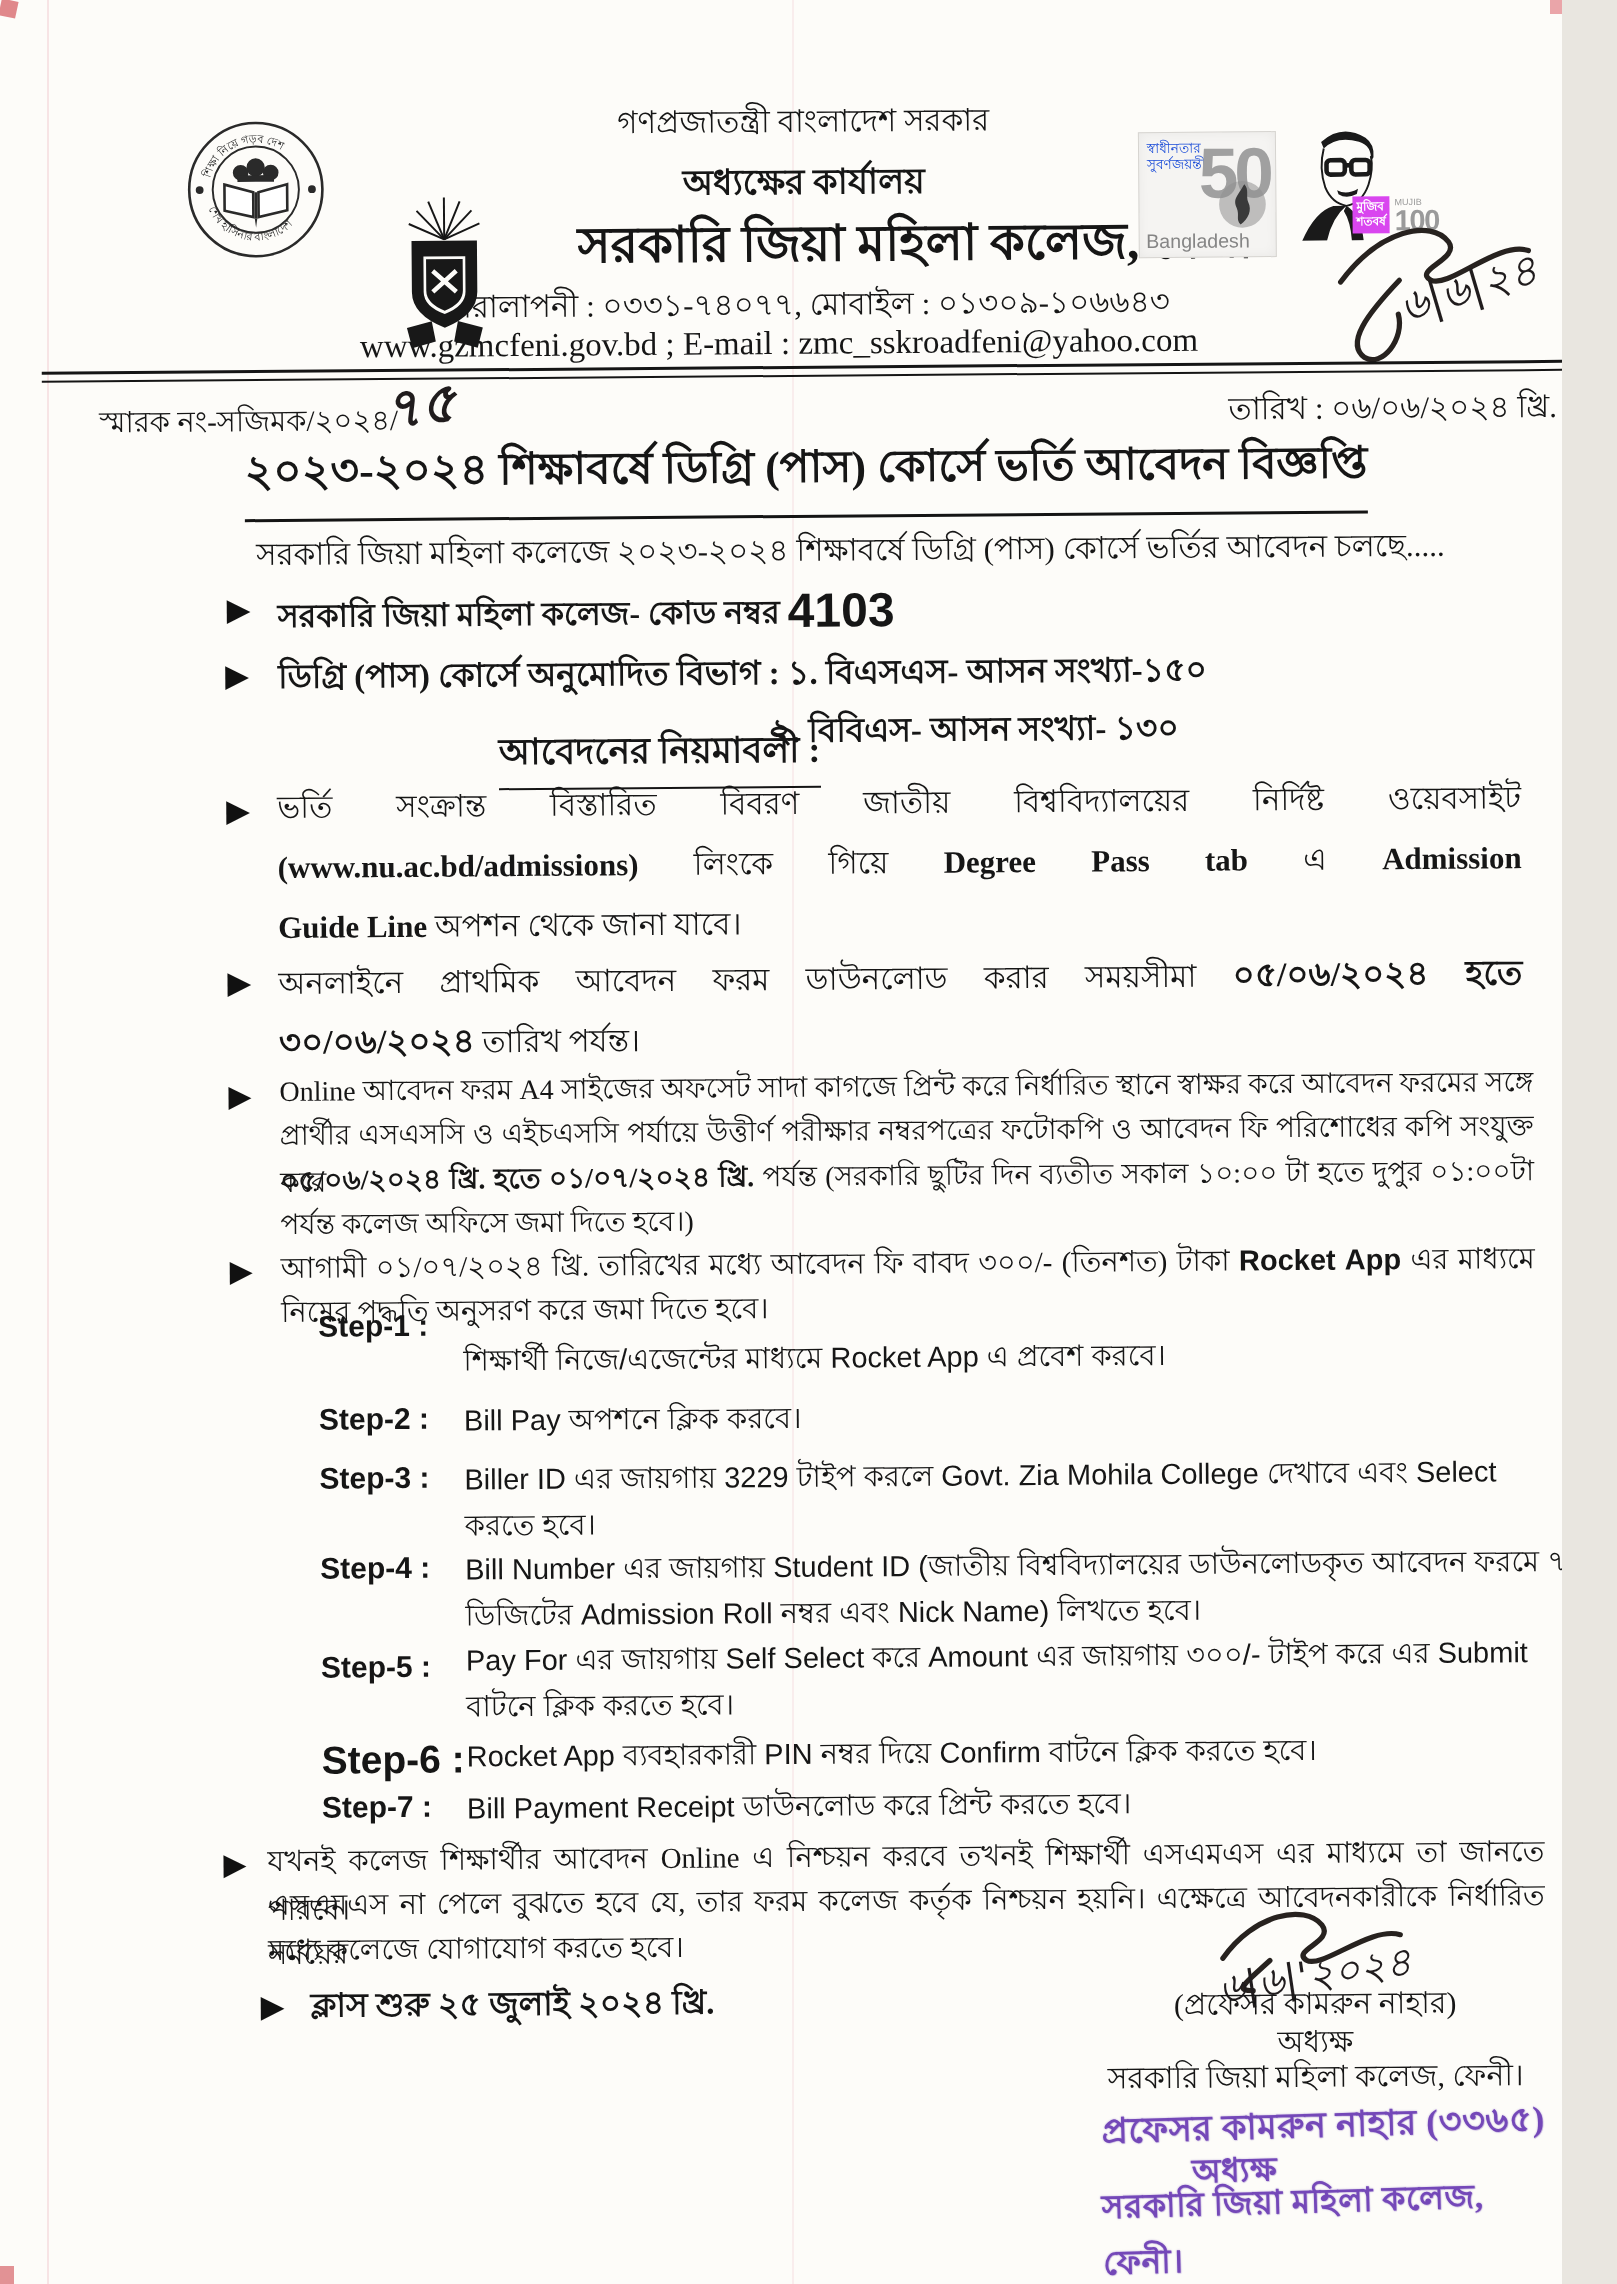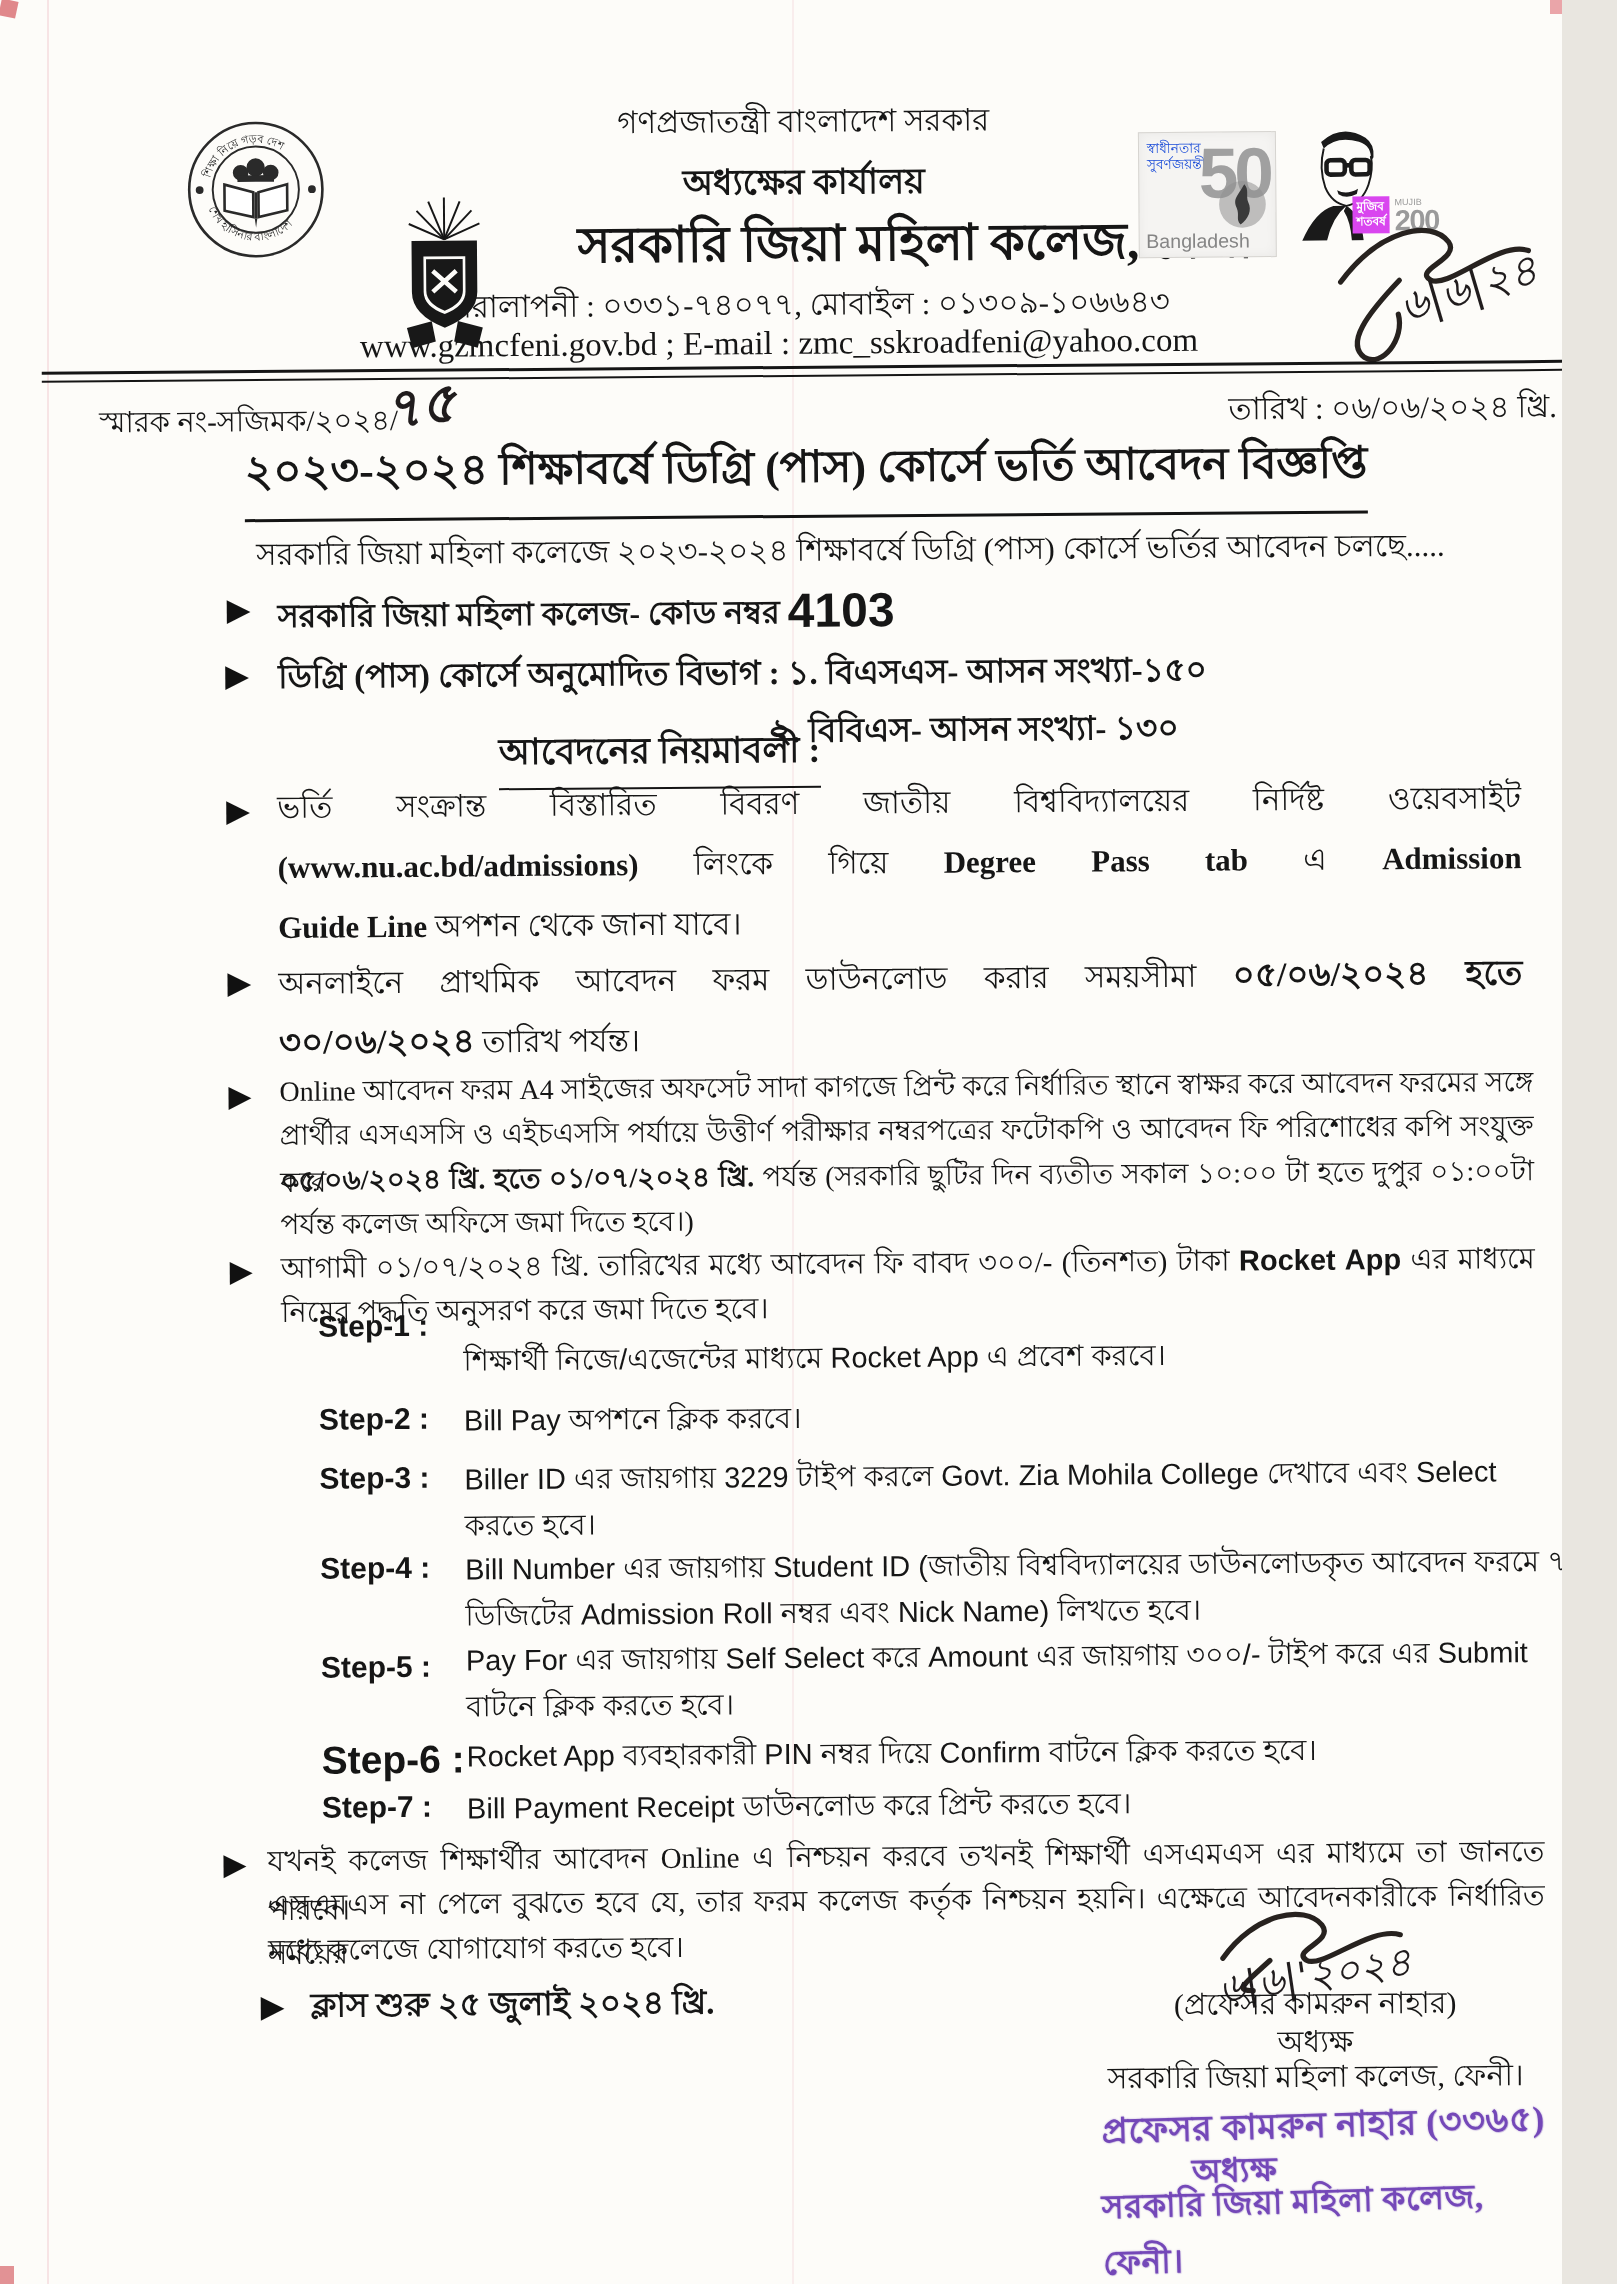--- a/index.html
+++ b/index.html
@@ -123,21 +123,21 @@
         <path d="M 64,108 Q 78,116 96,106 L 94,114 Q 78,122 66,114 Z" fill="#1a1a1a"></path>
         <path d="M 10,185 Q 30,140 58,132 L 78,132 Q 56,150 48,185 Z" fill="#1a1a1a"></path>
         <path d="M 78,132 Q 100,146 104,185 L 86,185 Q 84,156 74,140 Z" fill="#1a1a1a"></path>
       </svg>
       <div class="mujibbox">
         <div>মুজিব</div>
         <div>শতবর্ষ</div>
       </div>
       <div class="mujib100">
         <span class="mlat">MUJIB</span>
-        <span class="mnum">200</span>
+        <span class="mnum">100</span>
       </div>
     </div>
 
     <svg class="abs" style="left:1326px;top:208px;" width="248" height="170" viewBox="0 0 380 260">
       <g fill="none" stroke="#27221f" stroke-width="8" stroke-linecap="round">
         <path d="M 30,120 C 90,40 170,24 196,60 C 214,86 140,102 168,118 C 196,132 272,58 318,74"></path>
         <path d="M 120,118 C 70,170 36,214 66,236 C 92,252 128,208 118,170"></path>
       </g>
     </svg>
     <span class="abs hand" style="left:1404px;top:261px;font-size:43px;transform:rotate(-16deg);">৬|৬|২৪</span>

